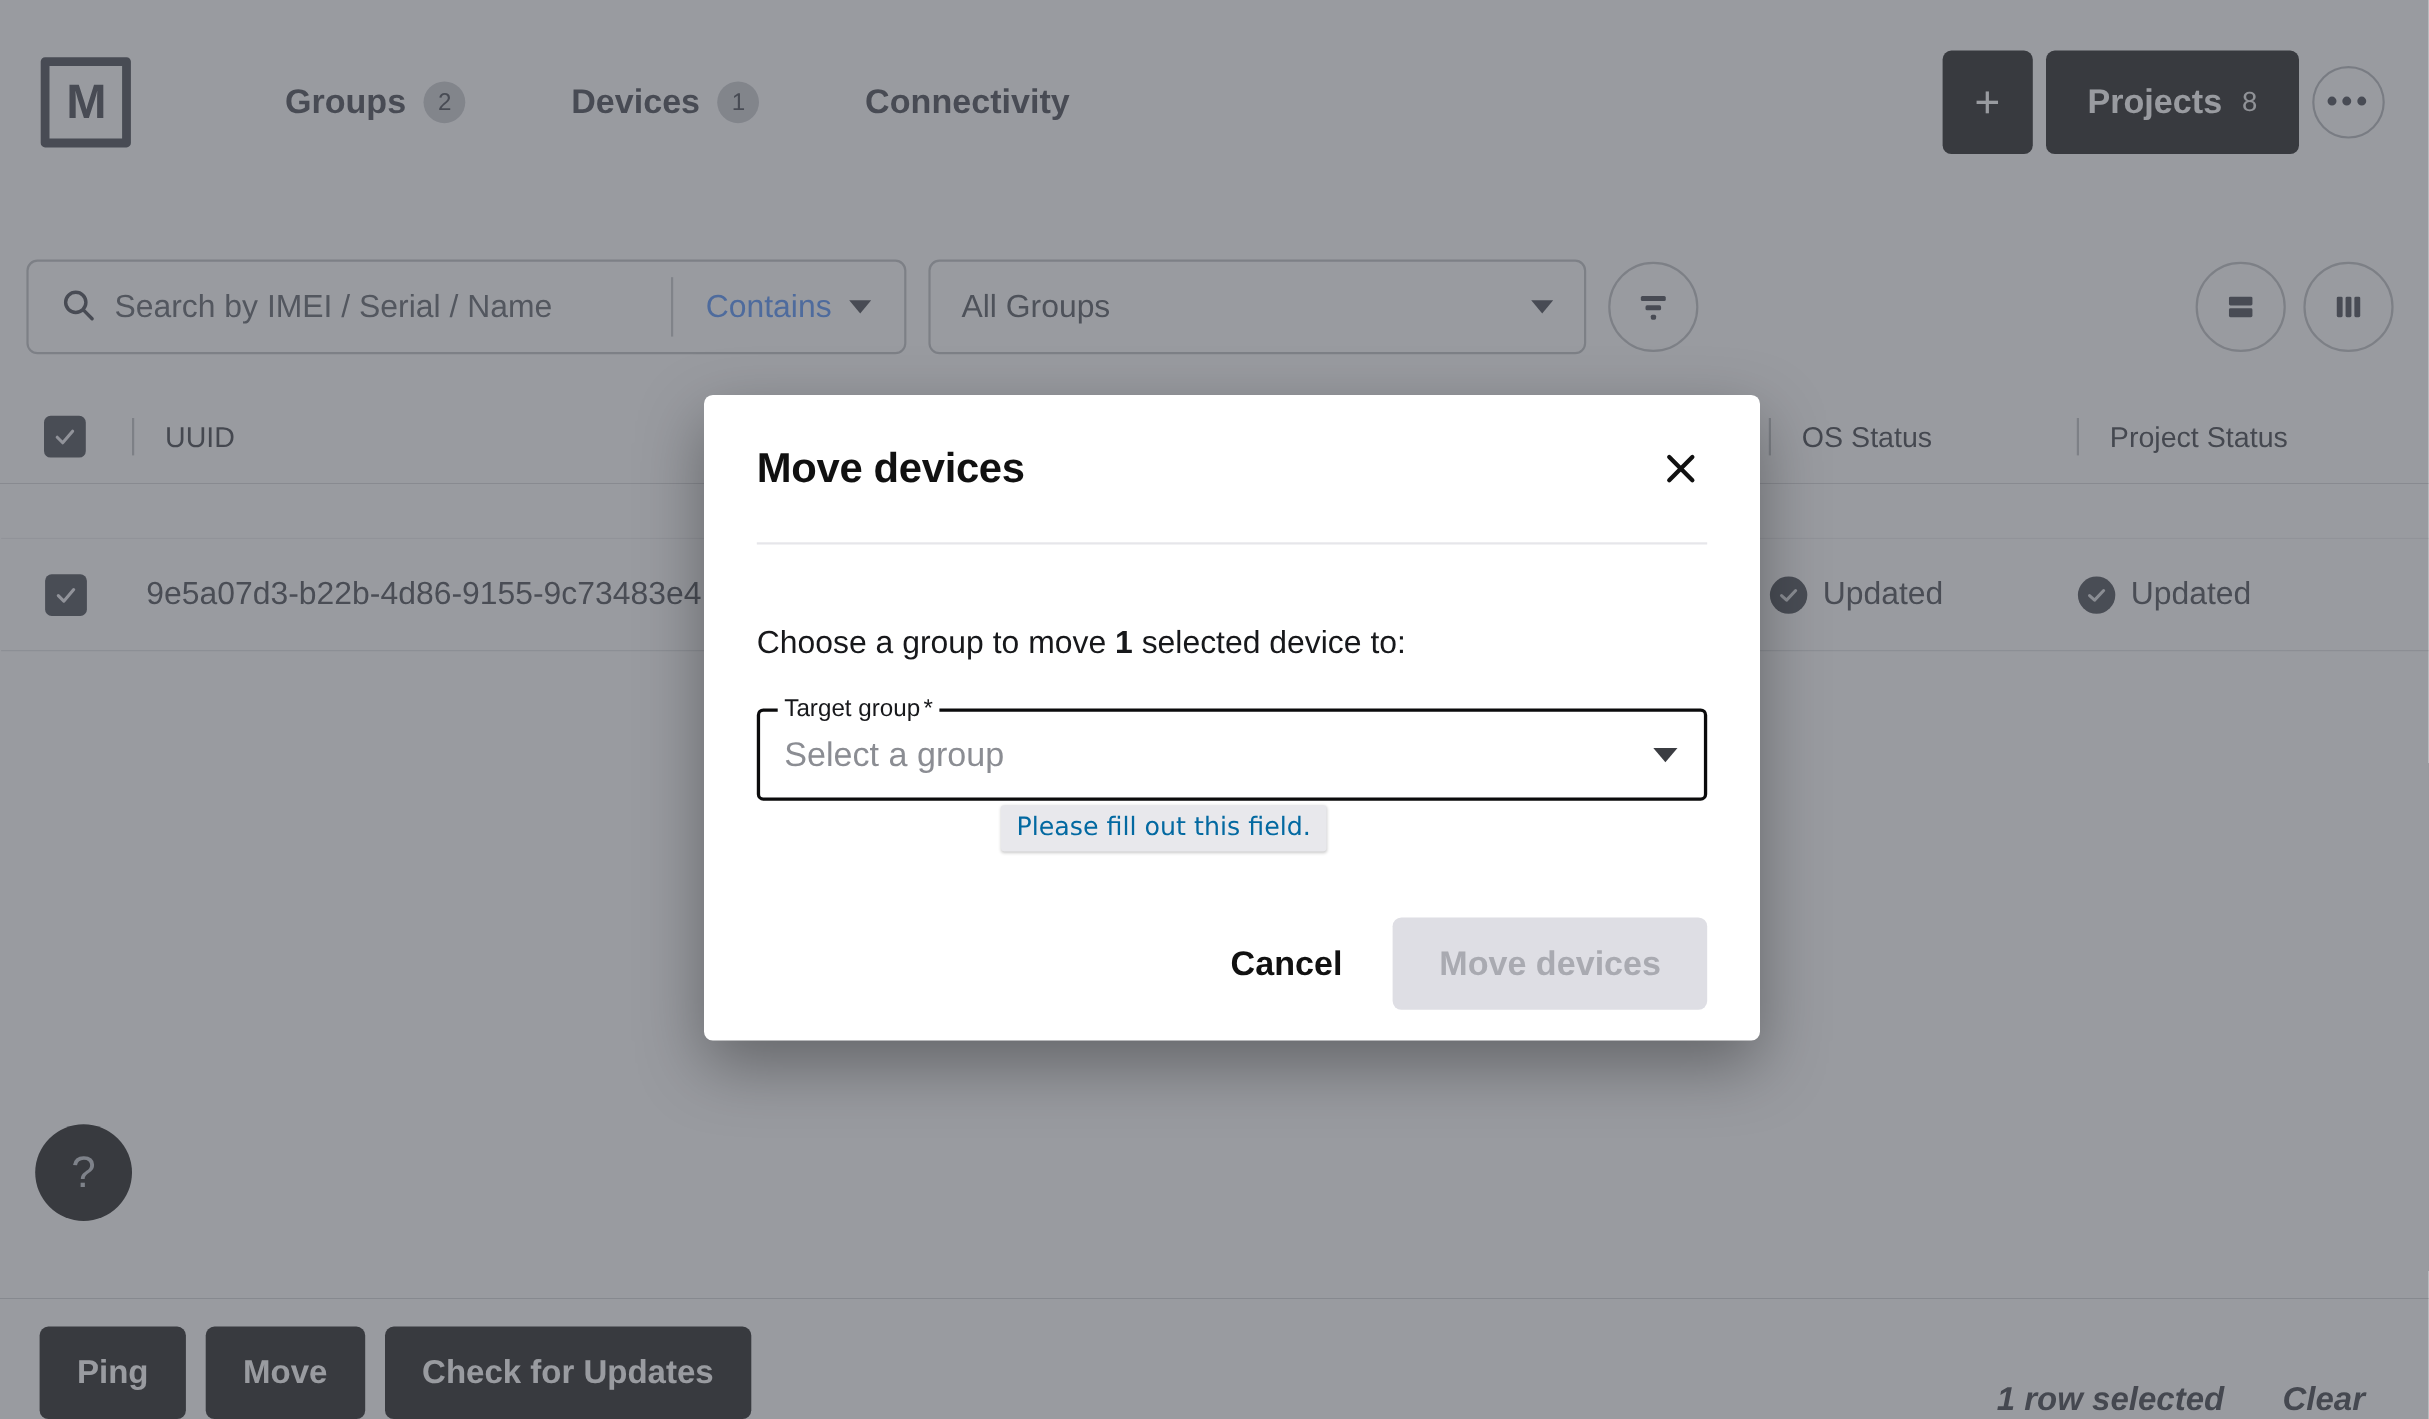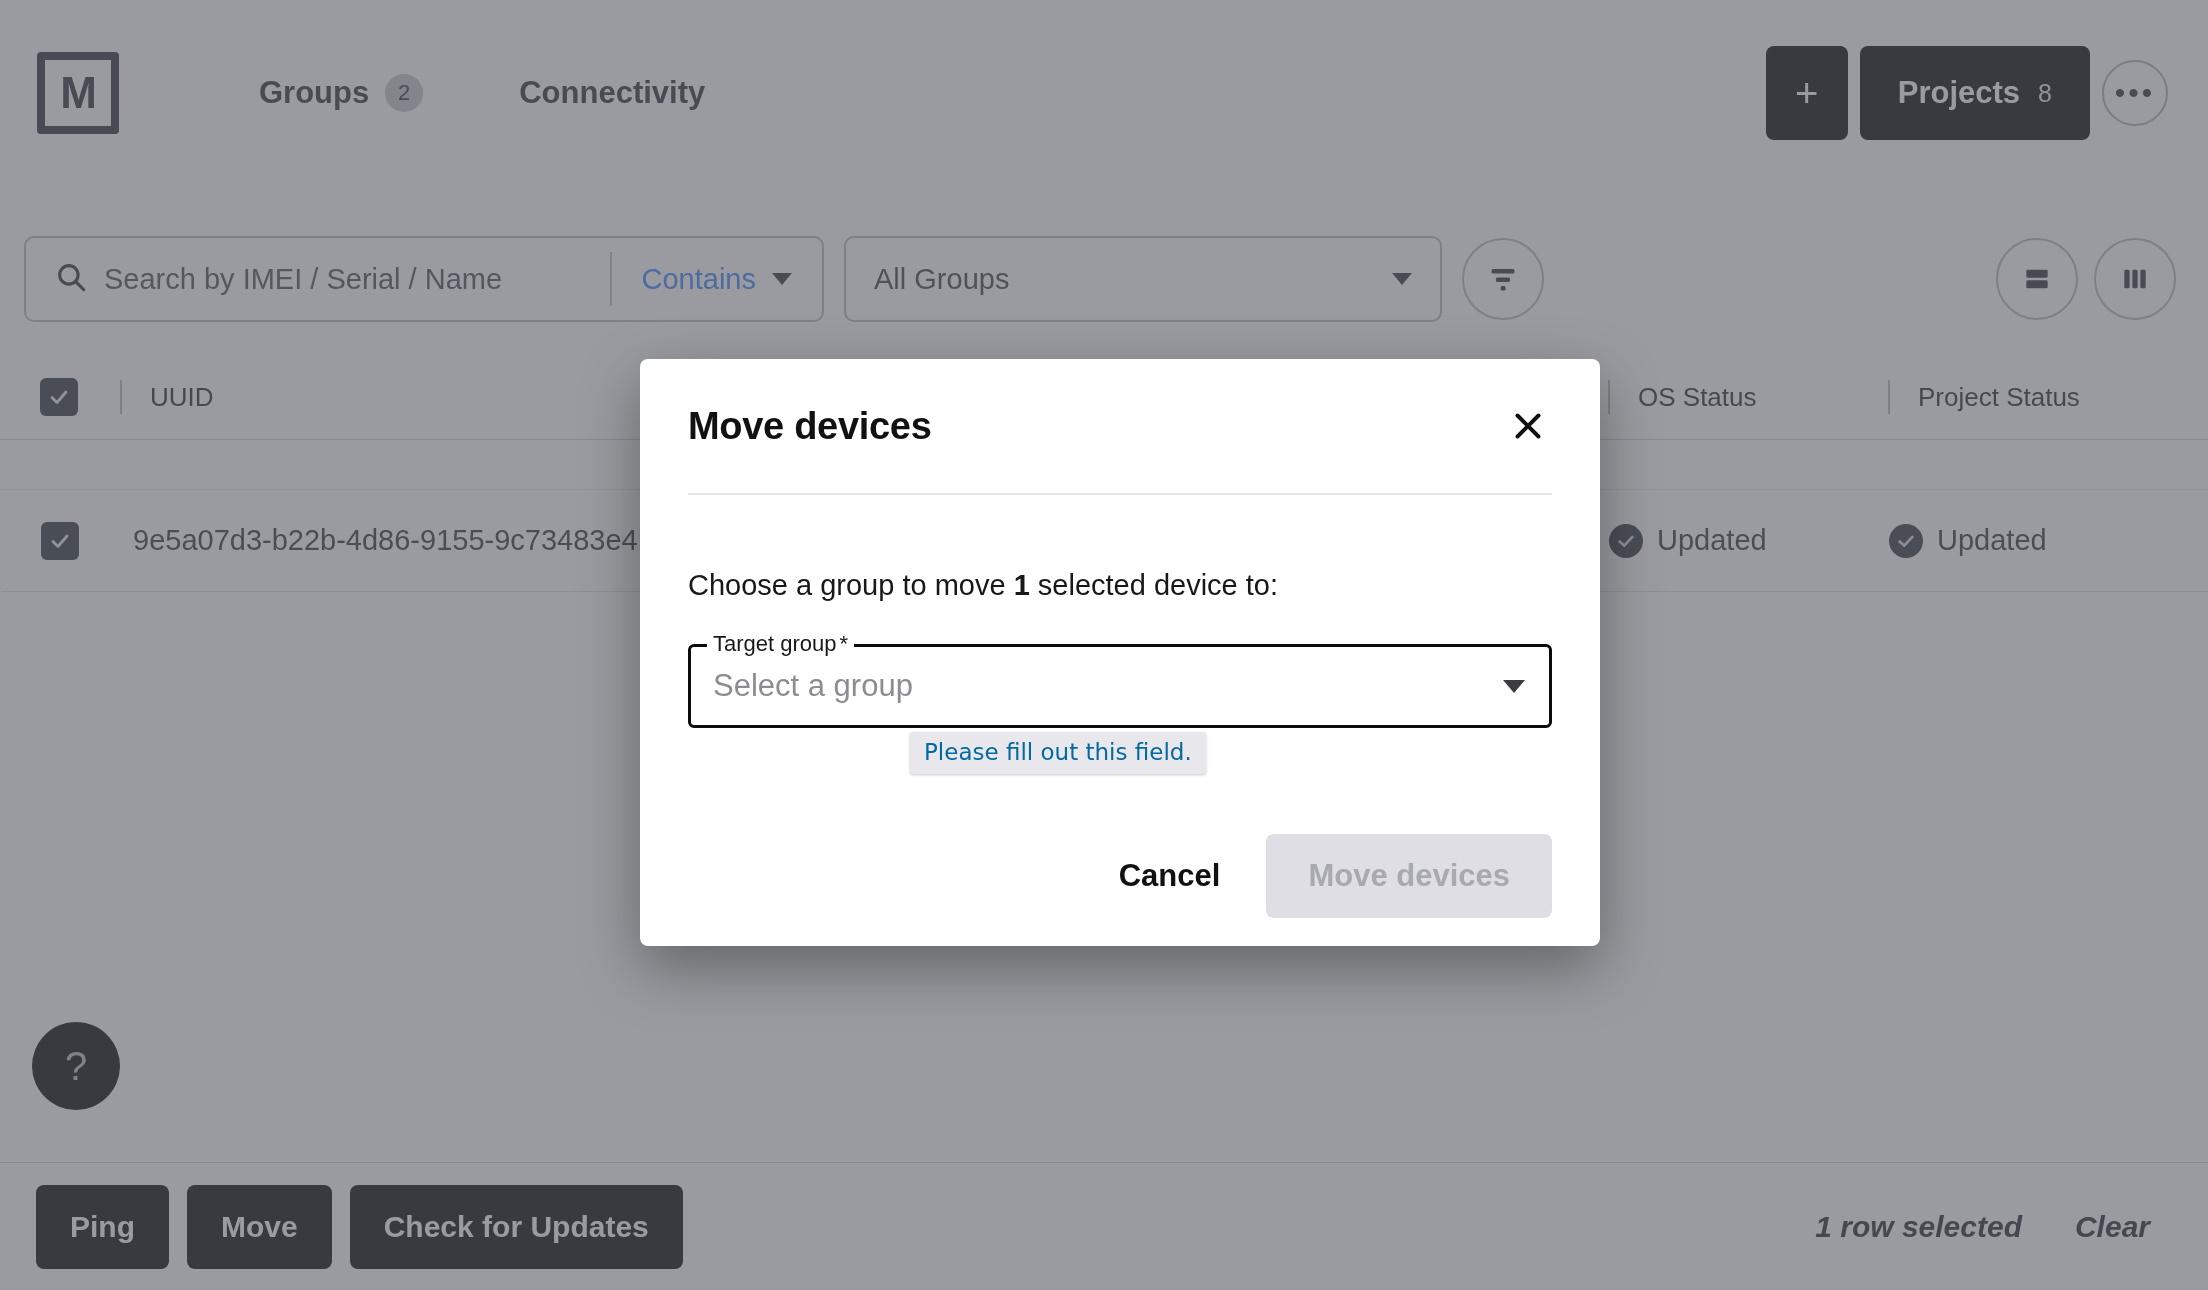--- a/index.html
+++ b/index.html
@@ -263,24 +263,24 @@
     color: #b9bdc4;
     font-size: 40px;
     display: flex; align-items: center; justify-content: center;
     cursor: pointer;
   }
 
   
   .bottombar {
     position: absolute;
     left: 0; right: 0; bottom: 0;
-    height: 128px;
+    height: 110px;
     border-top: 1px solid rgba(90,95,105,0.3);
     display: flex;
-    align-items: center;
+    align-items: flex-end;
     padding: 0 36px;
     gap: 18px;
   }
   .bb-btn {
     background: #000;
     color: #ffffff;
     border: none;
     border-radius: 8px;
     height: 84px;
     padding: 0 34px;
@@ -439,20 +439,24 @@
 <div id="app">
 
   <div class="header">
 
     <div class="logo">M</div>
 
     <div class="tabs">
       <div class="tab">
         <span>Groups</span>
         <span class="pill">2</span>
+      </div>
+      <div class="tab active">
+        <span>Devices</span>
+        <span class="pill">1</span>
       </div>
       <div class="tab">
         <span>Connectivity</span>
       </div>
     </div>
 
     <div class="header-right">
       <button class="btn-dark btn-plus">+</button>
       <button class="btn-dark btn-projects">
         <span>Projects</span>

